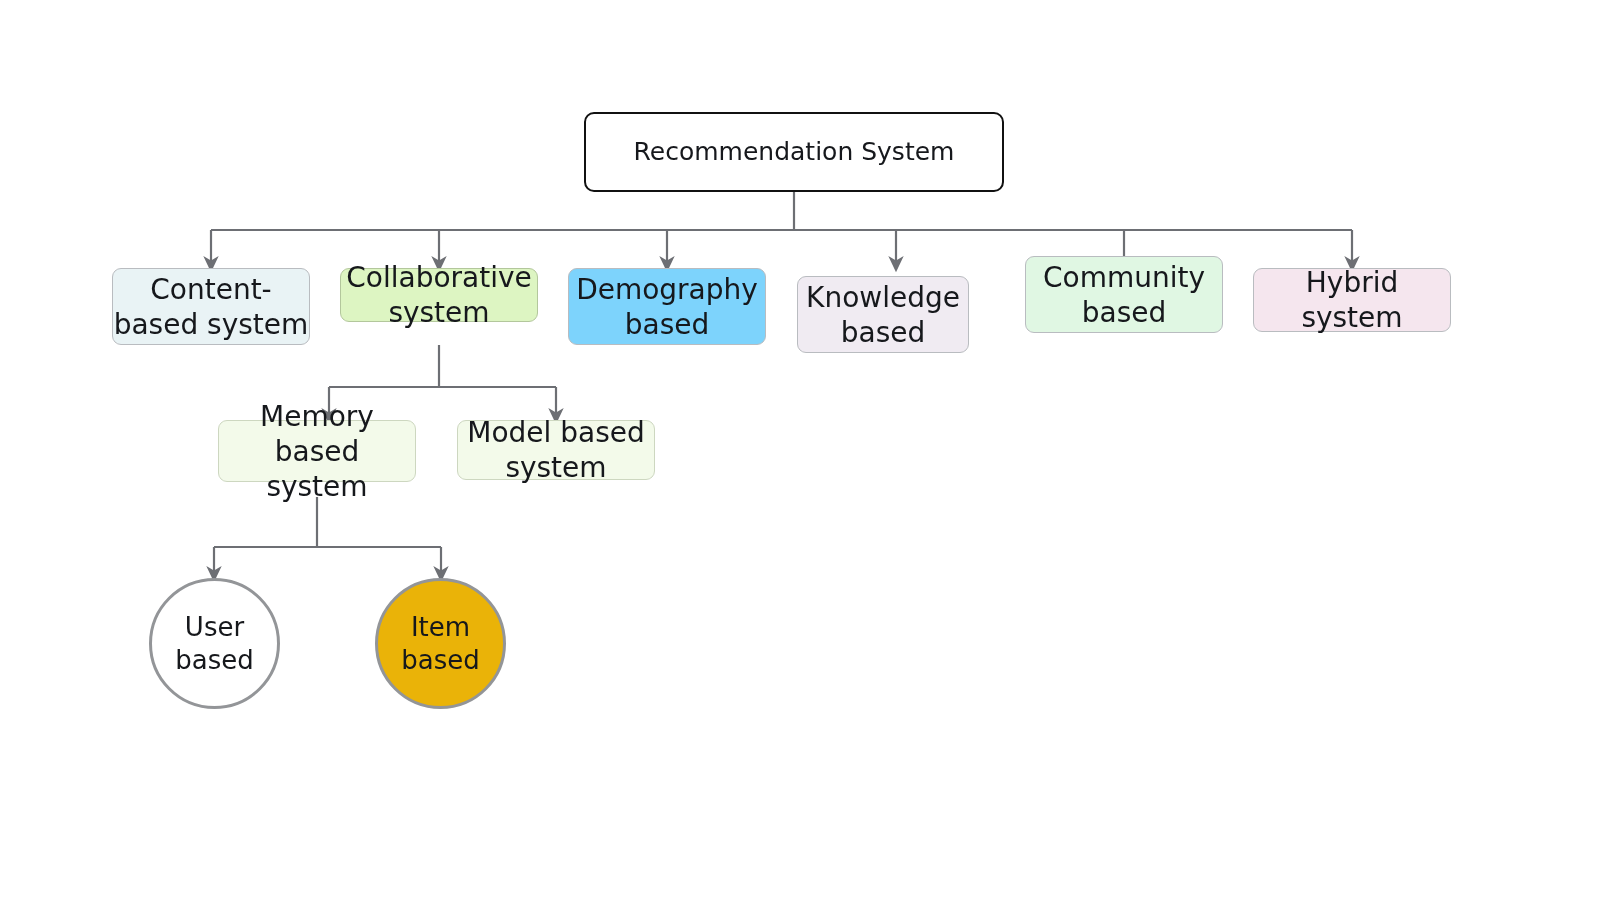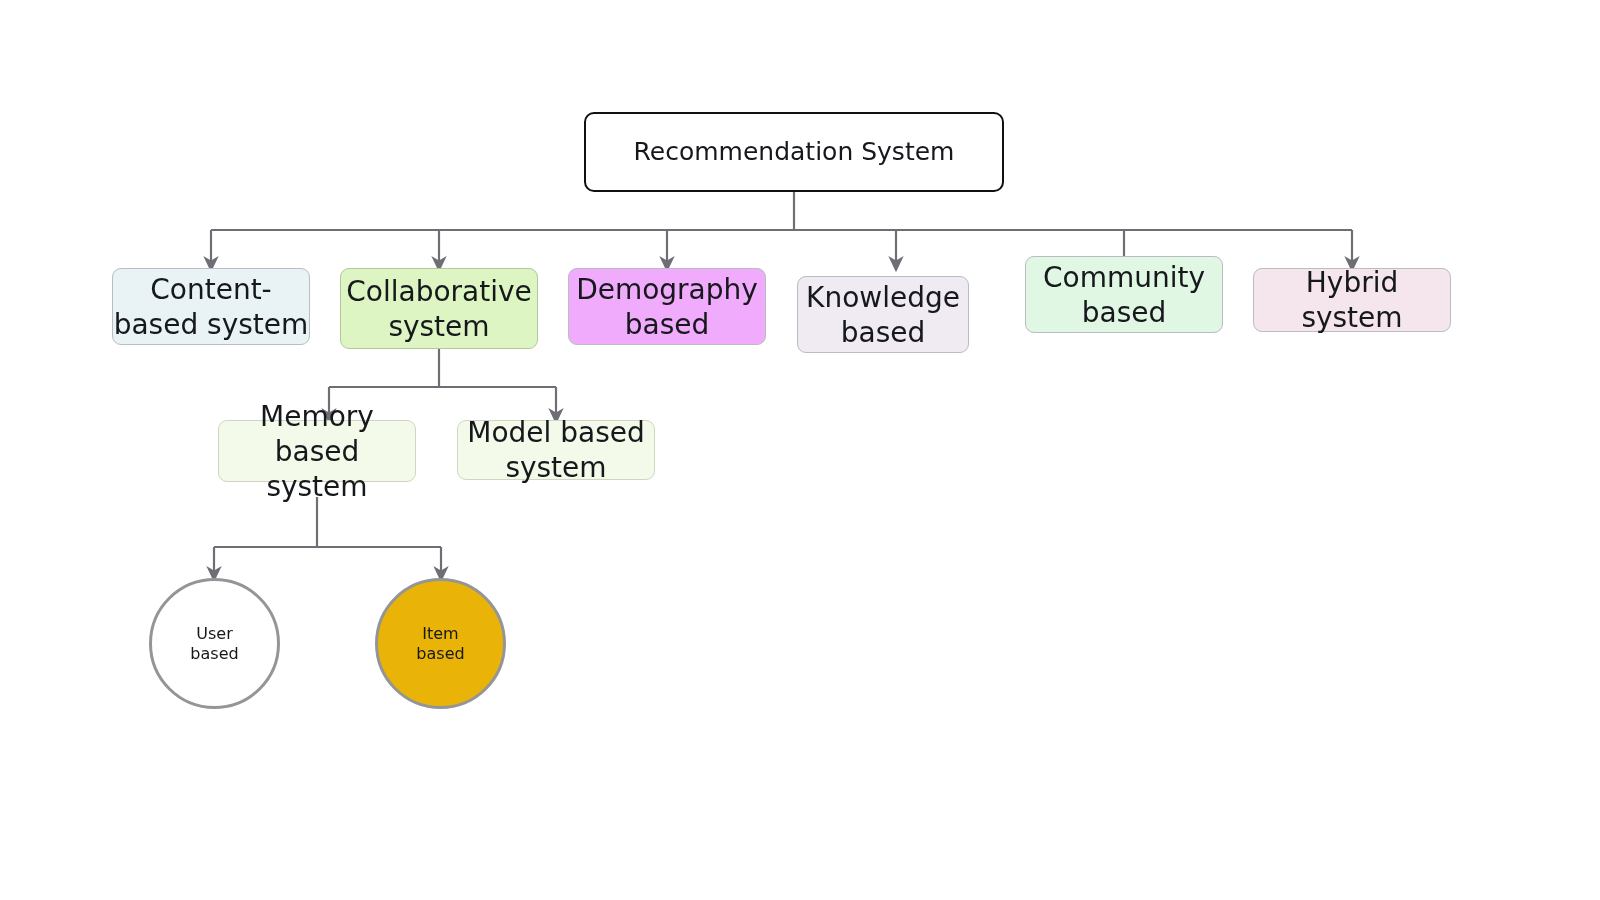--- a/index.html
+++ b/index.html
@@ -47,21 +47,21 @@
   }
   .node-box {
     border: 1.6px solid #b9bcc0;
     border-radius: 9px;
     font-size: 28px;
   }
   .node-circle {
     border: 3px solid #eab308;
     border-radius: 50%;
     background: #ffffff;
-    font-size: 16px;
+    font-size: 26px;
   }
 </style>
 </head>
 <body>
 
 <div id="stage">
 
   <svg id="edges" viewBox="0 0 1600 900" xmlns="http://www.w3.org/2000/svg">
     <defs>
       <marker id="arrowhead" markerWidth="9" markerHeight="9" refX="4.2" refY="4.4" orient="auto" markerUnits="strokeWidth">
@@ -88,23 +88,23 @@
       <path d="M 317 497 L 317 547"></path>
       <path d="M 214 547 L 441 547"></path>
       <path d="M 214 547 L 214 574" marker-end="url(#arrowhead)"></path>
       <path d="M 441 547 L 441 574" marker-end="url(#arrowhead)"></path>
     </g>
   </svg>
 
   <div class="node node-root" style="left: 584px; top: 112px; width: 420px; height: 80px; background: rgb(255, 255, 255);">Recommendation System</div>
   <div class="node node-box" style="left: 112px; top: 268px; width: 198px; height: 77px; background: rgb(233, 243, 245); border-color: rgb(185, 188, 192);">Content-
 based system</div>
-  <div class="node node-box" style="left: 340px; top: 268px; width: 198px; height: 81px; background: rgb(221, 245, 194); border-color: rgb(179, 199, 156);">Collaborative
+  <div class="node node-box" style="left: 340px; top: 268px; width: 198px; height: 54px; background: rgb(221, 245, 194); border-color: rgb(179, 199, 156);">Collaborative
 system</div>
-  <div class="node node-box" style="left: 568px; top: 268px; width: 198px; height: 77px; background: #f0abfc; border-color: rgb(185, 188, 192);">Demography
+  <div class="node node-box" style="left: 568px; top: 268px; width: 198px; height: 77px; background: #7dd3fc; border-color: rgb(185, 188, 192);">Demography
 based</div>
   <div class="node node-box" style="left: 797px; top: 276px; width: 172px; height: 77px; background: rgb(240, 235, 242); border-color: rgb(185, 188, 192);">Knowledge
 based</div>
   <div class="node node-box" style="left: 1025px; top: 256px; width: 198px; height: 77px; background: rgb(224, 247, 227); border-color: rgb(185, 188, 192);">Community
 based</div>
   <div class="node node-box" style="left: 1253px; top: 268px; width: 198px; height: 64px; background: rgb(245, 230, 238); border-color: rgb(185, 188, 192);">Hybrid
 system</div>
   <div class="node node-box" style="left: 218px; top: 420px; width: 198px; height: 62px; background: rgb(243, 250, 234); border-color: rgb(205, 215, 192);">Memory based
 system</div>
   <div class="node node-box" style="left: 457px; top: 420px; width: 198px; height: 60px; background: rgb(243, 250, 234); border-color: rgb(205, 215, 192);">Model based

